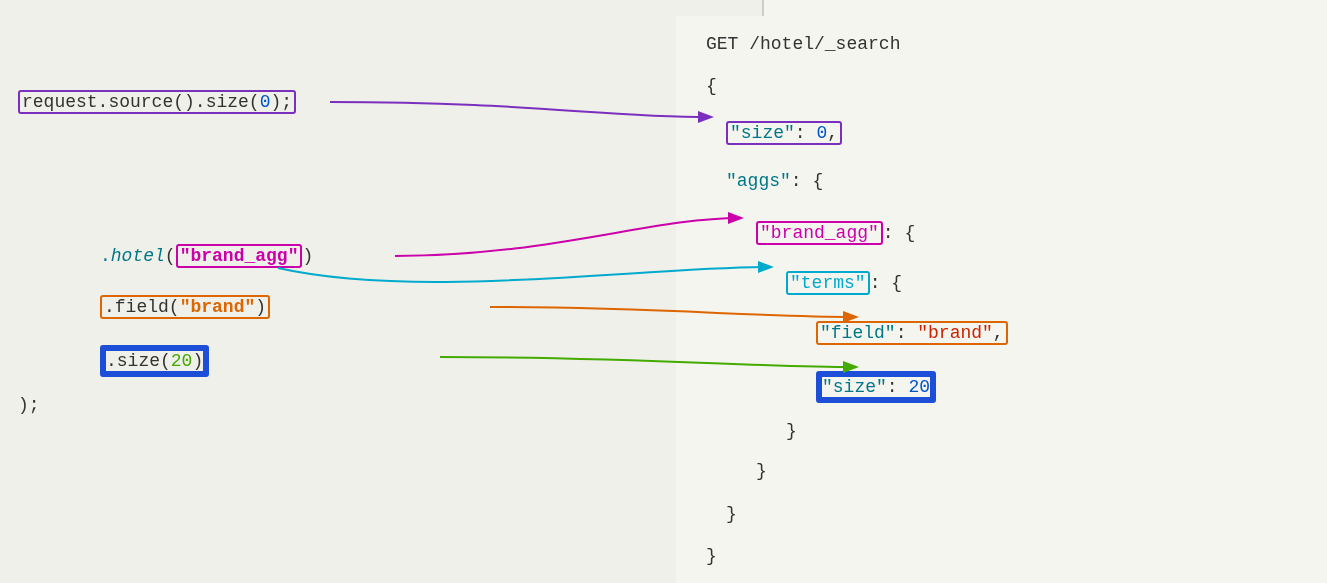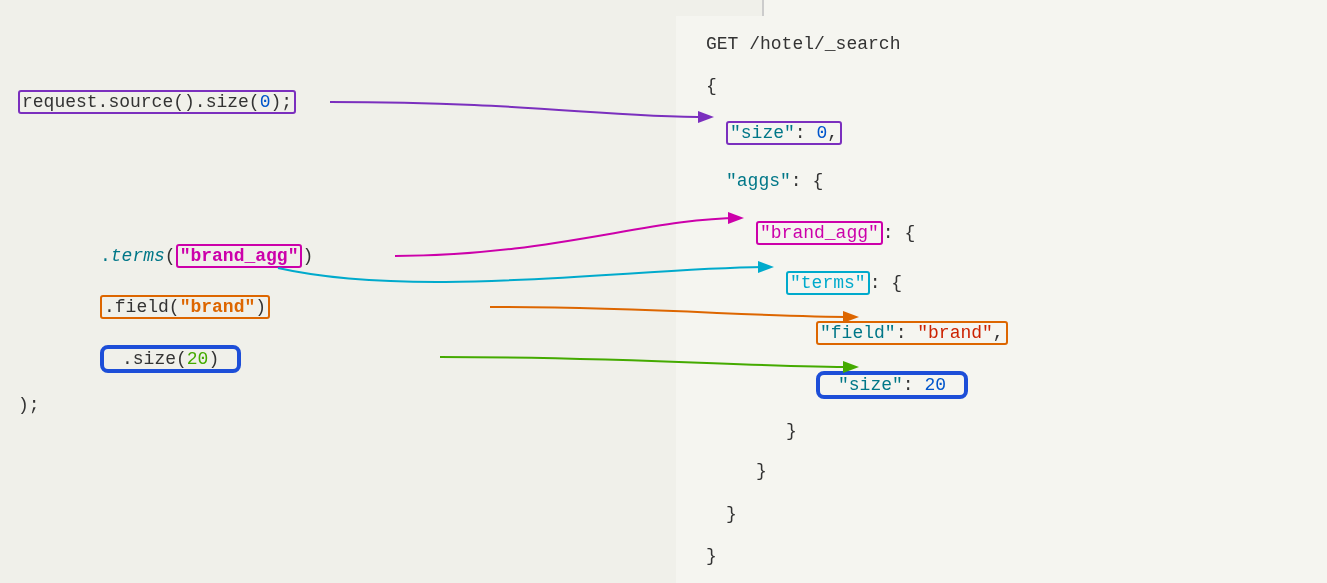--- a/index.html
+++ b/index.html
@@ -54,24 +54,24 @@
       display: inline-block;
       padding: 0 2px;
     }
     .box-orange {
       border: 2px solid #dd6600;
       border-radius: 3px;
       display: inline-block;
       padding: 0 2px;
     }
     .box-green {
-      border: 4px solid #1d4ed8;
-      border-radius: 8px;
-      display: inline-block;
-      padding: 0 18px;
+      border: 6px solid #1d4ed8;
+      border-radius: 3px;
+      display: inline-block;
+      padding: 0 0;
     }
     .color-cyan { color: #00aacc; }
     .color-magenta { color: #cc00aa; }
     .color-orange { color: #dd6600; }
     .color-green { color: #44aa00; }
     .color-blue { color: #0055cc; }
     .color-red { color: #cc2200; }
     .color-teal { color: #007788; }
     .italic { font-style: italic; }
     .bold { font-weight: bold; }
@@ -91,21 +91,21 @@
 
   <div class="code-line" style="top:90px; left:18px;">
     <span class="box-purple">
       <span>request.source().size(<span class="color-blue">0</span>);</span>
     </span>
   </div>
 
 
 
   <div class="code-line" style="top:244px; left:100px;">
-    <span class="color-teal">.</span><span class="italic color-teal">terms</span>(<span class="box-magenta"><span class="color-magenta bold">"brand_agg"</span></span>)
+    <span class="color-teal">.</span><span class="italic color-teal">hotel</span>(<span class="box-magenta"><span class="color-magenta bold">"brand_agg"</span></span>)
   </div>
 
   <div class="code-line" style="top:295px; left:100px;">
     <span class="box-orange">
       <span>.field(<span class="color-orange bold">"brand"</span>)</span>
     </span>
   </div>
 
   <div class="code-line" style="top:345px; left:100px;">
     <span class="box-green">

